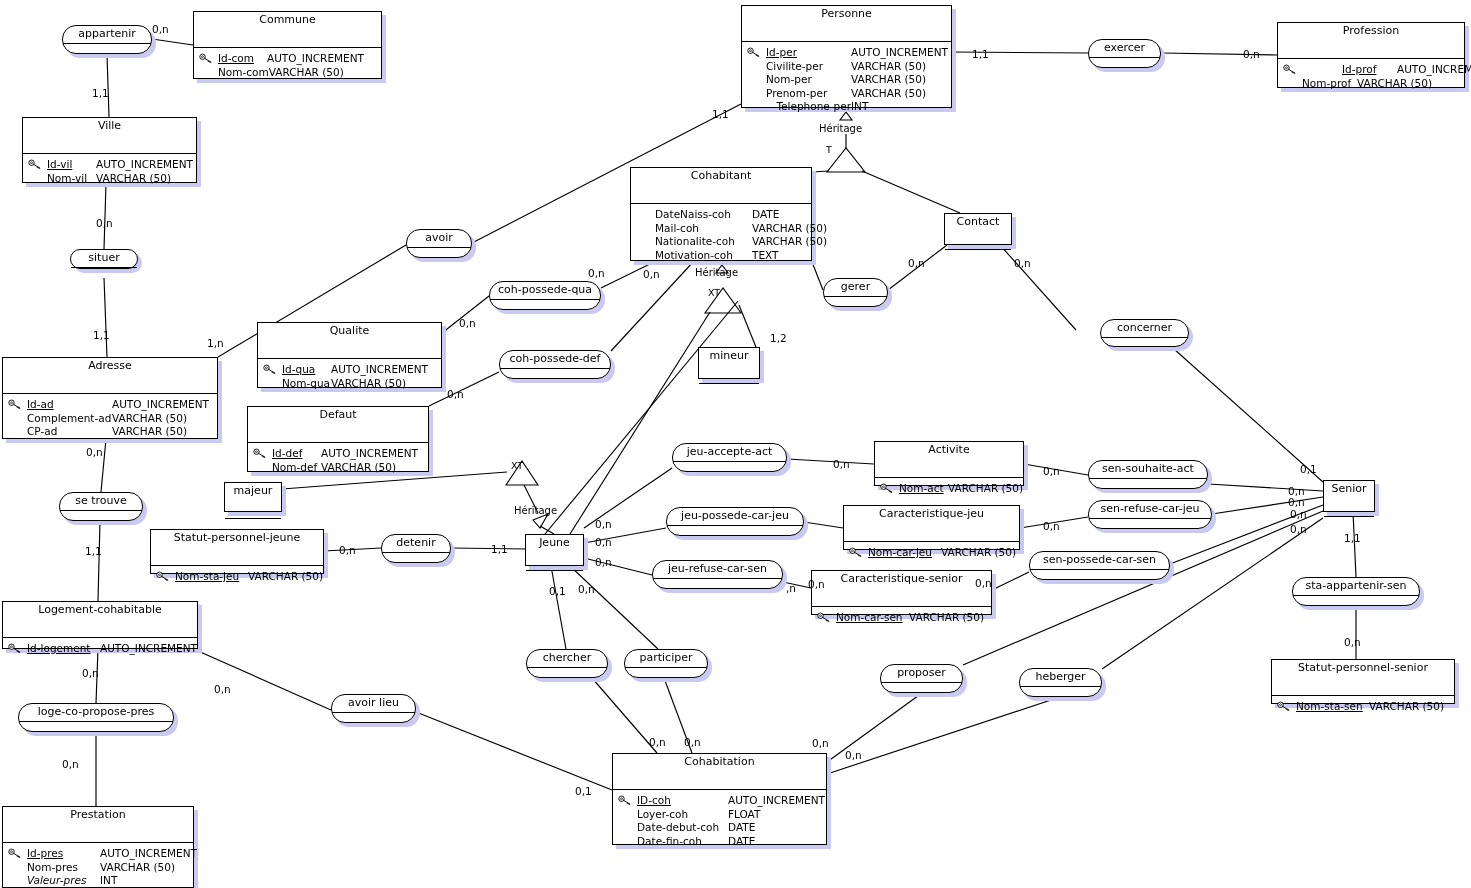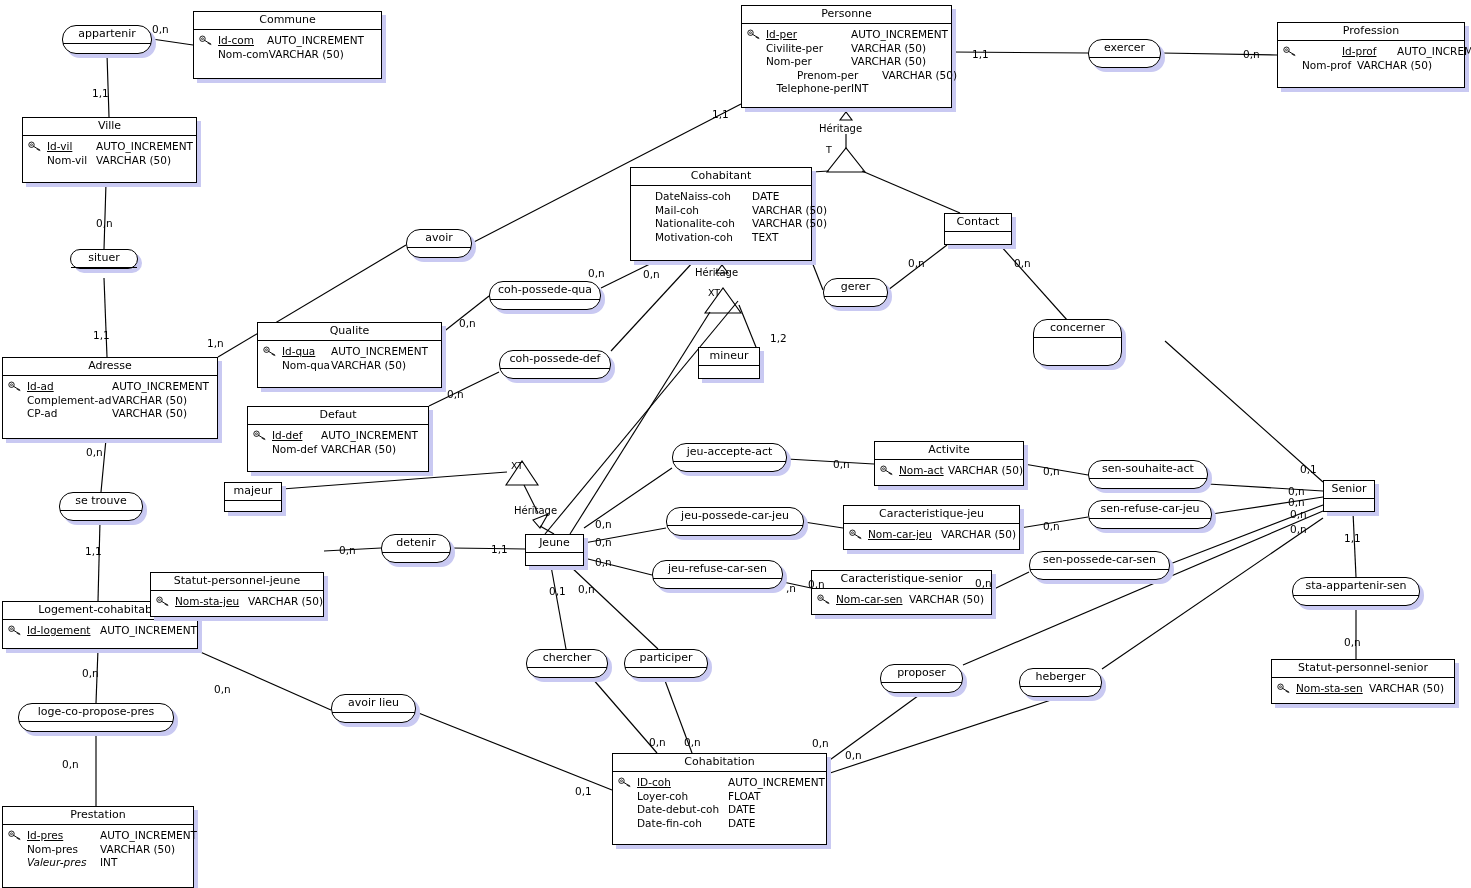--- a/index.html
+++ b/index.html
@@ -3,21 +3,21 @@
 <meta charset="utf-8">
 <title>ER Diagram</title>
 <style>
   html,body{margin:0;padding:0;background:#ffffff;}
   body{font-family:"DejaVu Sans","Liberation Sans",sans-serif;}
   #canvas{position:relative;width:1471px;height:888px;overflow:hidden;background:#fff;}
   #wires{position:absolute;left:0;top:0;width:1471px;height:888px;pointer-events:none;}
 
   
   .entity{position:absolute;background:#fff;border:1px solid #000;box-shadow:4px 4px 0 0 #c9c9f2;box-sizing:border-box;z-index:5;}
-  .entity .ent-title{text-align:center;font-size:11px;color:#000;padding:2px 4px 3px 4px;border-bottom:1px solid #000;white-space:nowrap;line-height:12px;}
+  .entity .ent-title{text-align:center;font-size:11px;color:#000;padding:2px 4px 21px 4px;border-bottom:1px solid #000;white-space:nowrap;line-height:12px;}
   .entity .ent-body{position:relative;padding:4px 6px 5px 24px;min-height:10px;}
   .entity.empty .ent-body{padding:0;height:11px;min-height:11px;}
   .attr-row{display:flex;font-size:10.5px;line-height:13.5px;color:#000;white-space:nowrap;}
   .attr-name{display:inline-block;}
   .attr-name.pk{text-decoration:underline;}
   .attr-type{display:inline-block;}
 
   
   .keyicon{position:absolute;left:5px;top:5px;width:14px;height:11px;}
 
@@ -257,21 +257,21 @@
           <div class="attr-row">
             <span class="attr-name pk" style="min-width: 49px;">Id-def</span>
             <span class="attr-type">AUTO_INCREMENT</span>
           </div>
           <div class="attr-row">
             <span class="attr-name" style="min-width: 49px;">Nom-def</span>
             <span class="attr-type">VARCHAR (50)</span>
           </div>
         </div>
       </div>
-      <div class="entity" style="left: 150px; top: 529px; width: 174px; height: 45px; margin-top: 43px;">
+      <div class="entity" style="left: 150px; top: 529px; width: 174px; height: 45px;">
         <div class="ent-title">Statut-personnel-jeune</div>
         <div class="ent-body">
           <svg class="keyicon" viewBox="0 0 16 12">
             <circle cx="4" cy="4" r="3.1" fill="#fff" stroke="#000" stroke-width="1"></circle>
             <circle cx="4" cy="4" r="1.1" fill="#fff" stroke="#000" stroke-width="0.8"></circle>
             <path d="M6.1 5.6 L14 10.6" stroke="#000" stroke-width="1.1" fill="none"></path>
             <path d="M11.4 8.2 L10.4 9.9" stroke="#000" stroke-width="1" fill="none"></path>
             <path d="M13.2 9.4 L12.3 11" stroke="#000" stroke-width="1" fill="none"></path>
           </svg>
           <div class="attr-row">
@@ -296,21 +296,21 @@
           </div>
           <div class="attr-row">
             <span class="attr-name" style="min-width: 85px;">Civilite-per</span>
             <span class="attr-type">VARCHAR (50)</span>
           </div>
           <div class="attr-row">
             <span class="attr-name" style="min-width: 85px;">Nom-per</span>
             <span class="attr-type">VARCHAR (50)</span>
           </div>
           <div class="attr-row">
-            <span class="attr-name" style="min-width: 85px; margin-left: 31px;">Prenom-per</span>
+            <span class="attr-name" style="min-width: 85px;">Prenom-per</span>
             <span class="attr-type">VARCHAR (50)</span>
           </div>
           <div class="attr-row">
             <span class="attr-name" style="min-width: 85px; text-align: right;">Telephone-per</span>
             <span class="attr-type">INT</span>
           </div>
         </div>
       </div>
       <div class="entity" style="left: 1277px; top: 22px; width: 188px; height: 66px;">
         <div class="ent-title">Profession</div>
@@ -512,21 +512,21 @@
         <div class="rel-body"></div>
       </div>
       <div class="rel" style="left: 1088px; top: 39px; width: 73px; height: 29px;">
         <div class="rel-title">exercer</div>
         <div class="rel-body"></div>
       </div>
       <div class="rel" style="left: 823px; top: 278px; width: 65px; height: 29px;">
         <div class="rel-title">gerer</div>
         <div class="rel-body"></div>
       </div>
-      <div class="rel" style="left: 1033px; top: 319px; width: 89px; height: 47px;">
+      <div class="rel" style="left: 1100px; top: 319px; width: 89px; height: 28px;">
         <div class="rel-title">concerner</div>
         <div class="rel-body"></div>
       </div>
       <div class="rel" style="left: 672px; top: 443px; width: 115px; height: 29px;">
         <div class="rel-title">jeu-accepte-act</div>
         <div class="rel-body"></div>
       </div>
       <div class="rel" style="left: 666px; top: 507px; width: 138px; height: 29px;">
         <div class="rel-title">jeu-possede-car-jeu</div>
         <div class="rel-body"></div>

